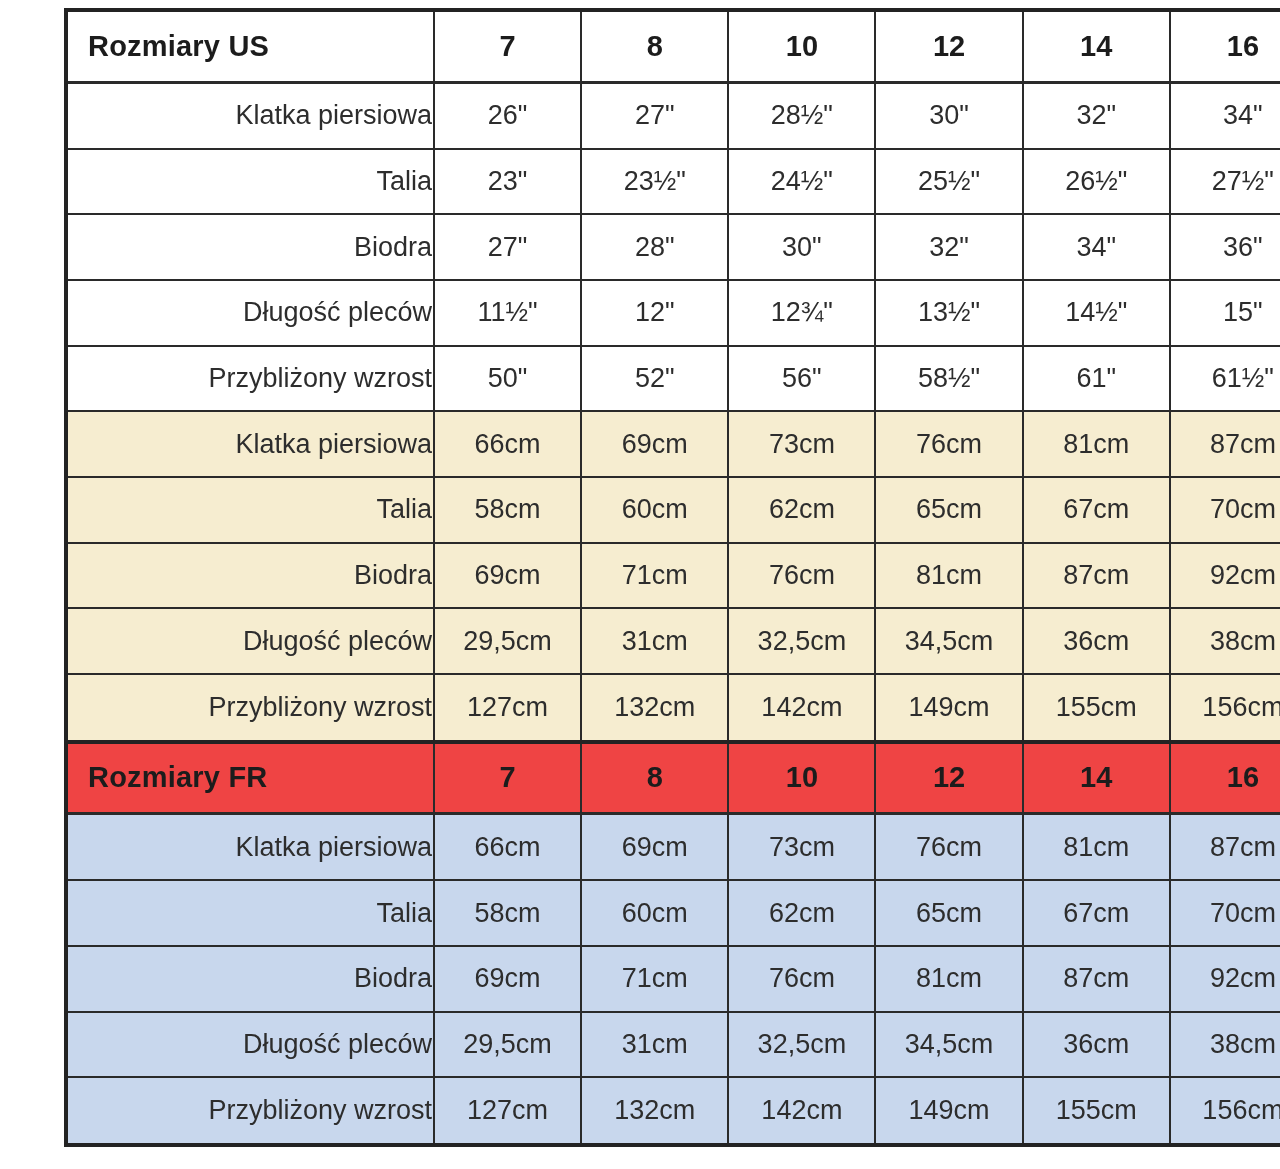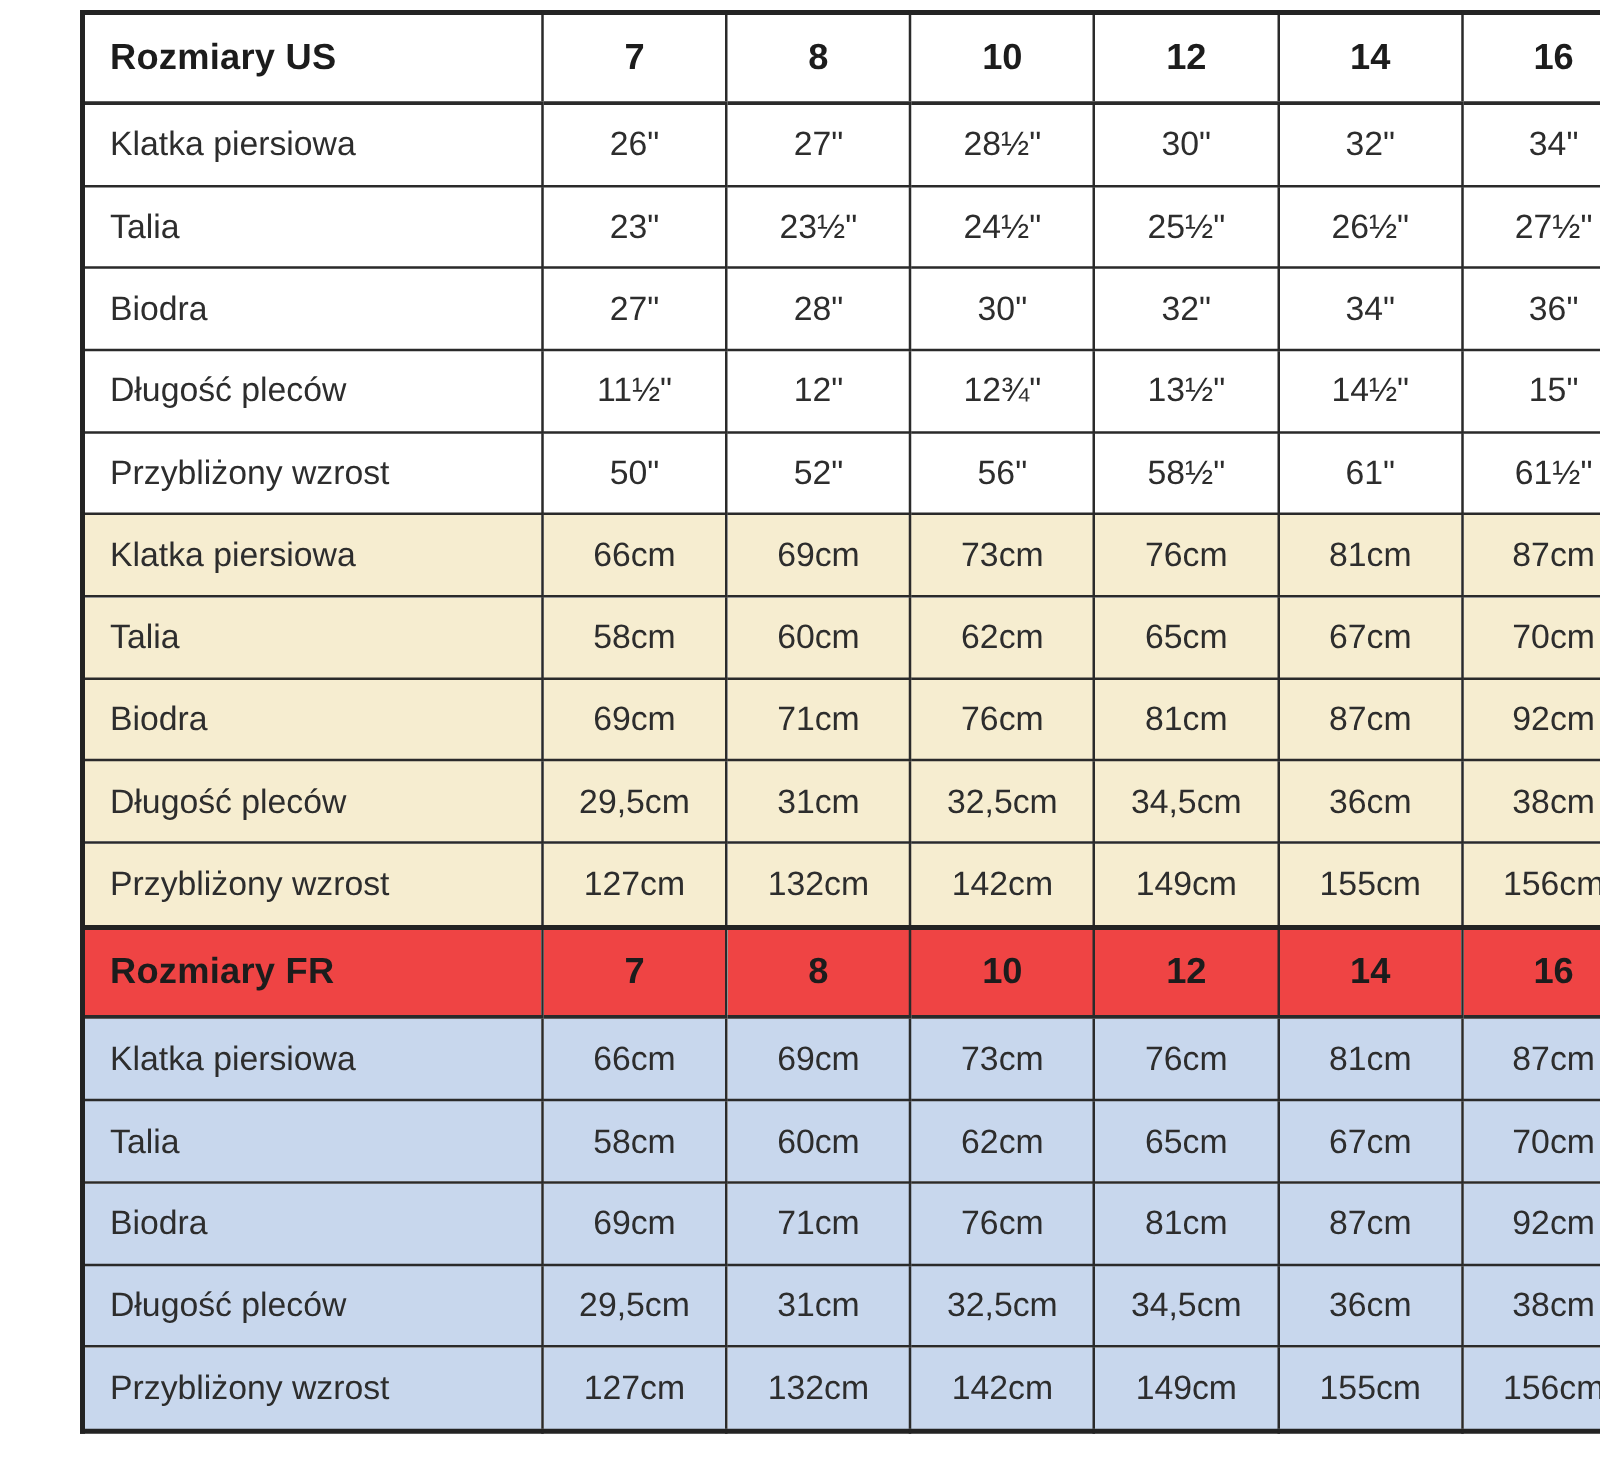--- a/index.html
+++ b/index.html
@@ -42,21 +42,21 @@
     color: #1c1c1c;
     letter-spacing: 0.2px;
   }
   .size-cell {
     text-align: center;
     font-size: 29px;
     font-weight: bold;
     color: #1c1c1c;
   }
   .label-cell {
-    text-align: left;
+    text-align: right;
     padding-left: 20px;
     font-size: 27px;
     font-weight: 400;
     color: #2d2d2d;
   }
   .value-cell {
     text-align: center;
     font-size: 27px;
     font-weight: 400;
     color: #2d2d2d;

